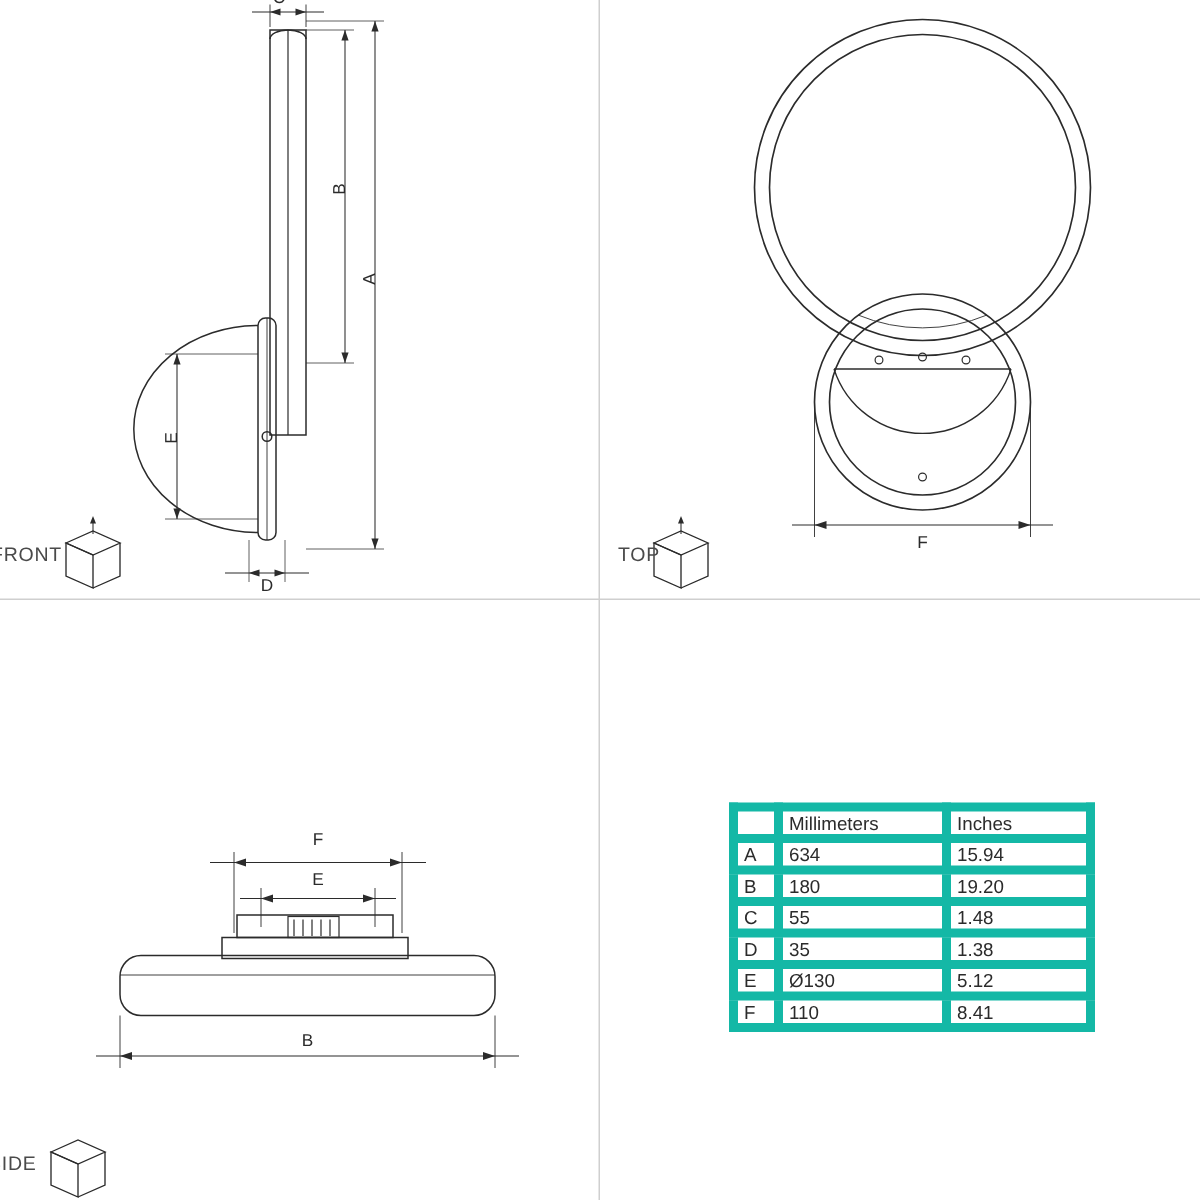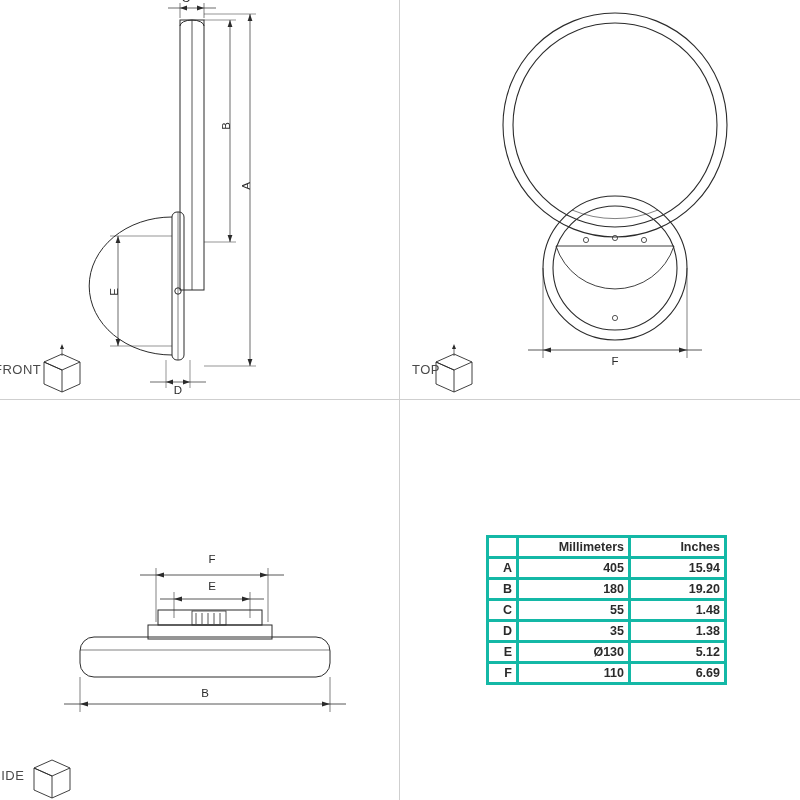--- a/index.html
+++ b/index.html
@@ -53,23 +53,23 @@
     position: absolute;
     left: 86px;
     top: 135px;
   }
   table.dim-table {
     border-collapse: collapse;
     font-size: 12.5px;
     color: #2b2b2b;
   }
   table.dim-table td, table.dim-table th {
-    border: 3px solid #14b8a6;
-    text-align: right;
-    font-weight: bold;
+    border: 6px solid #14b8a6;
+    text-align: left;
+    font-weight: normal;
     height: 21px;
     padding: 0 4px;
     font-family: "Liberation Sans", sans-serif;
   }
   table.dim-table th.col-blank { width: 30px; }
   table.dim-table td.col-key   { width: 30px; }
   table.dim-table th.col-mm, table.dim-table td.col-mm { width: 112px; }
   table.dim-table th.col-in, table.dim-table td.col-in { width: 96px; }
 
   svg { display: block; }
@@ -254,21 +254,21 @@
         <thead>
           <tr>
             <th class="col-blank"></th>
             <th class="col-mm">Millimeters</th>
             <th class="col-in">Inches</th>
           </tr>
         </thead>
         <tbody>
           <tr>
             <td class="col-key">A</td>
-            <td class="col-mm">405</td>
+            <td class="col-mm">634</td>
             <td class="col-in">15.94</td>
           </tr>
           <tr>
             <td class="col-key">B</td>
             <td class="col-mm">180</td>
             <td class="col-in">19.20</td>
           </tr>
           <tr>
             <td class="col-key">C</td>
             <td class="col-mm">55</td>
@@ -280,20 +280,20 @@
             <td class="col-in">1.38</td>
           </tr>
           <tr>
             <td class="col-key">E</td>
             <td class="col-mm">Ø130</td>
             <td class="col-in">5.12</td>
           </tr>
           <tr>
             <td class="col-key">F</td>
             <td class="col-mm">110</td>
-            <td class="col-in">6.69</td>
+            <td class="col-in">8.41</td>
           </tr>
         </tbody>
       </table>
     </div>
   </div>
 
 </div>
 
 </body></html>

